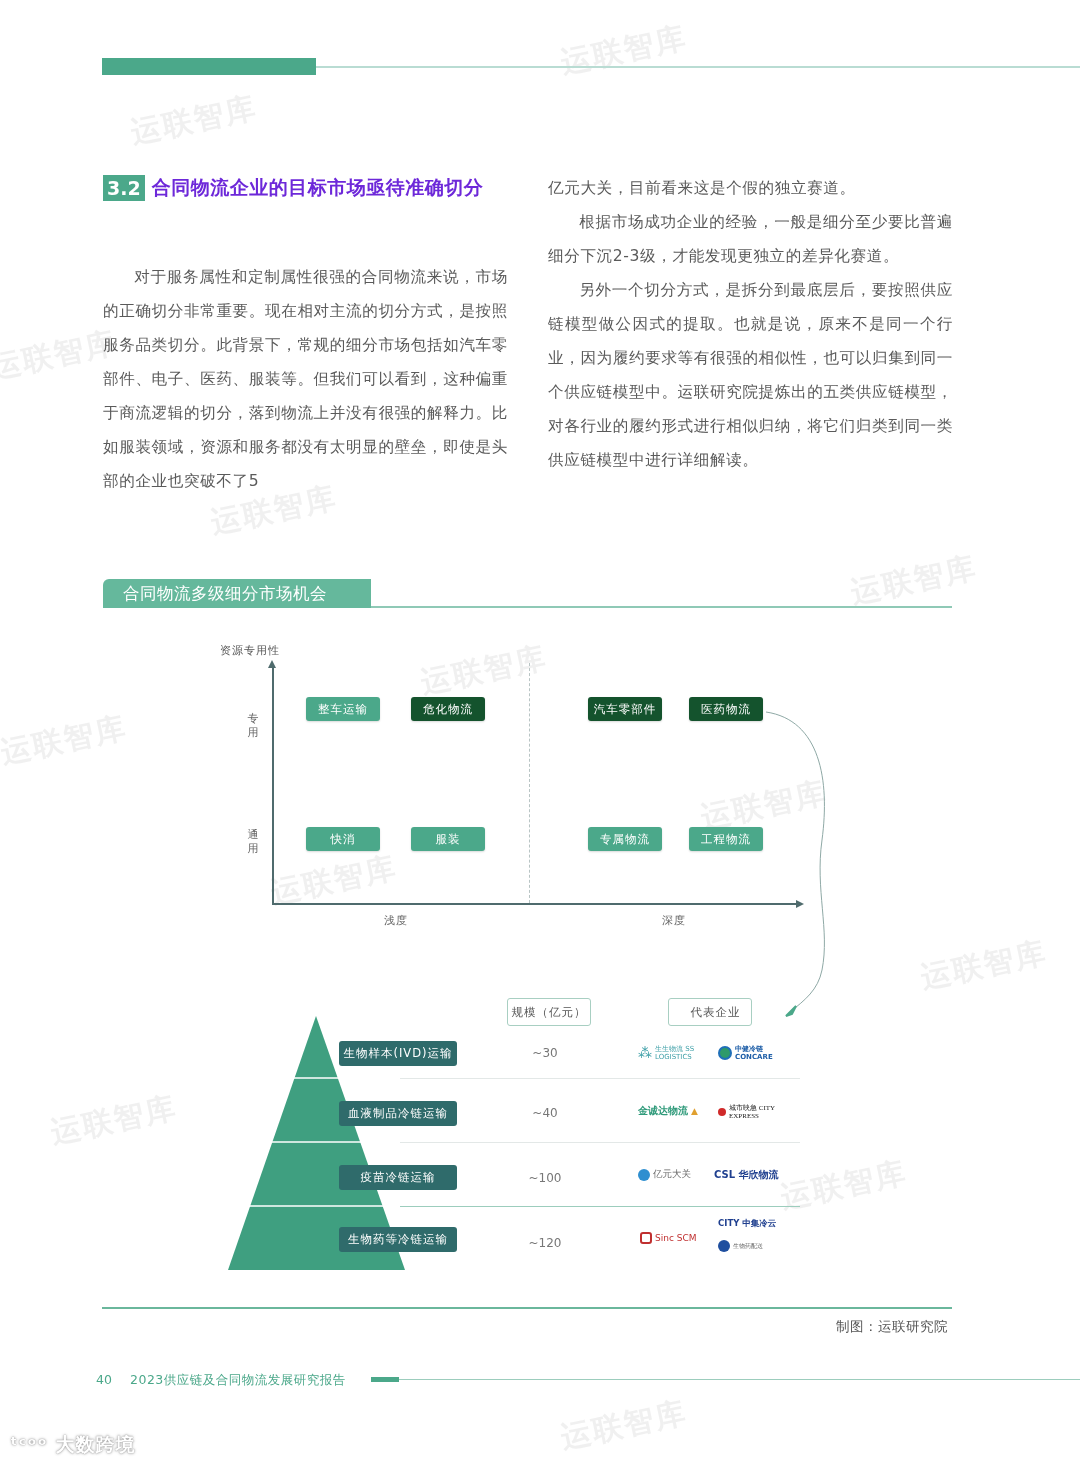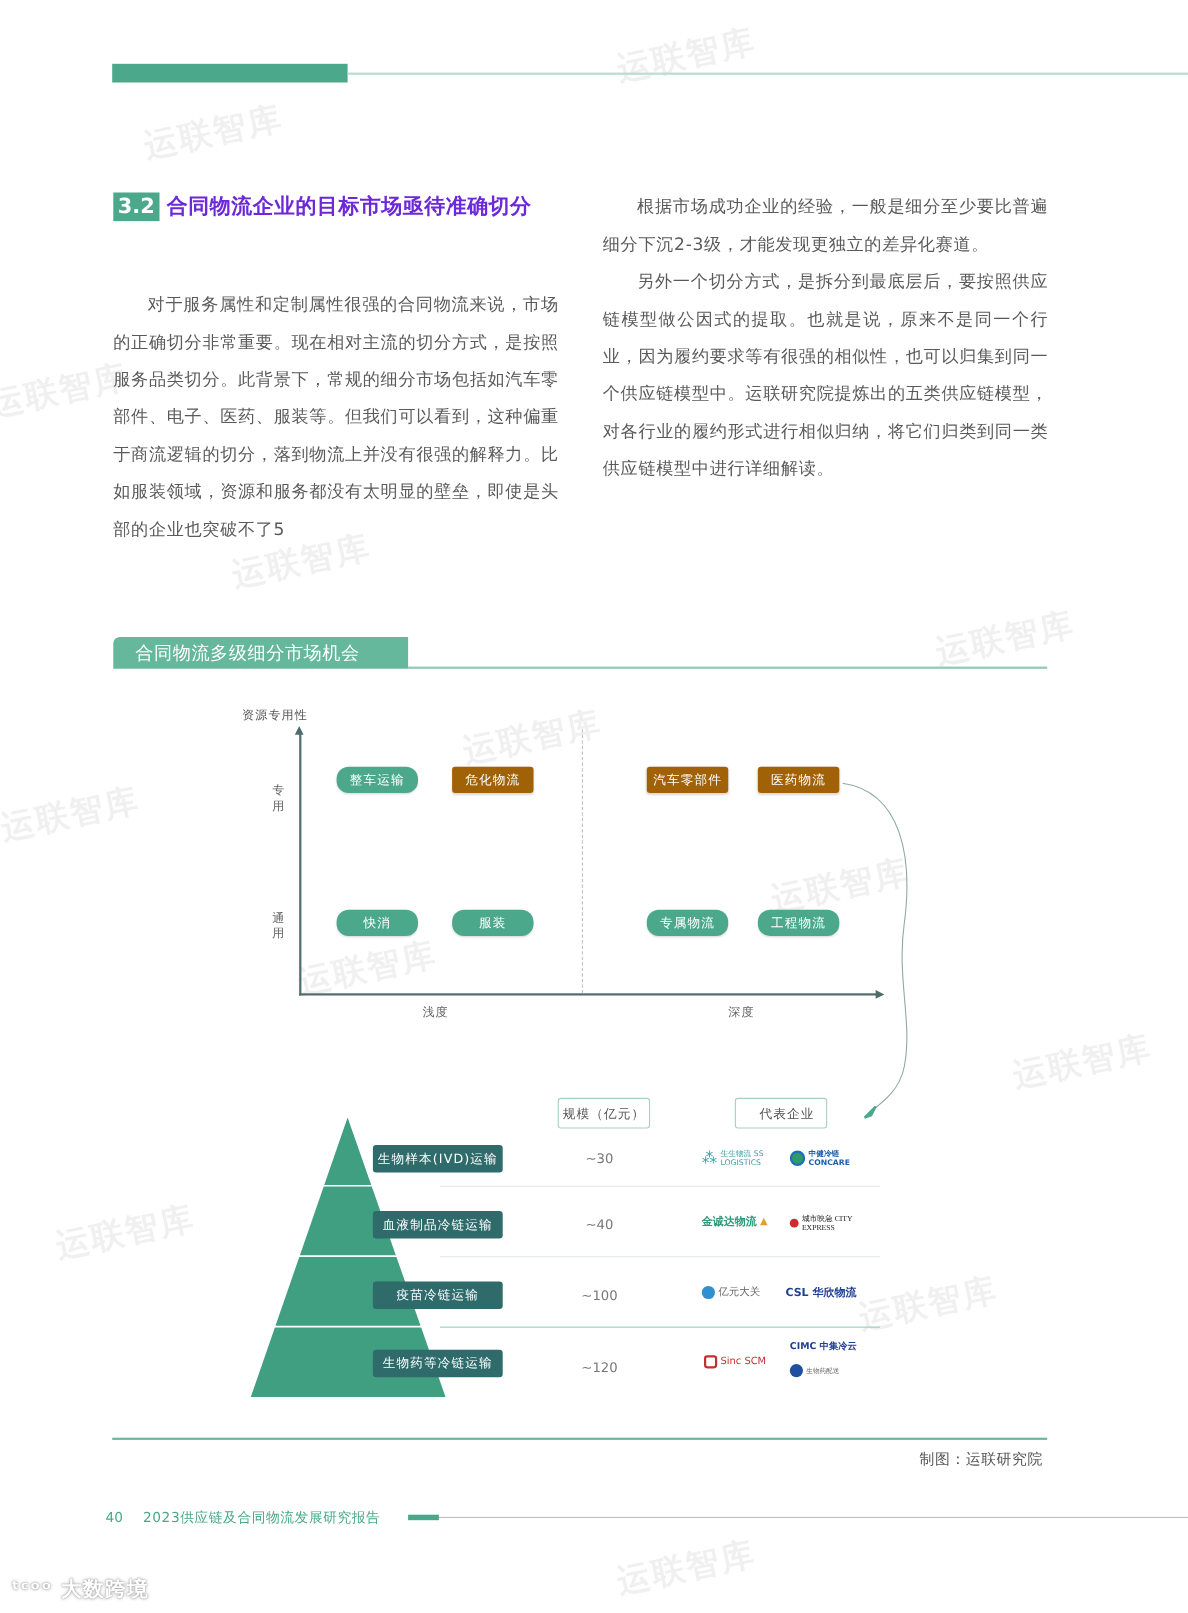--- a/index.html
+++ b/index.html
@@ -35,22 +35,22 @@
   .axis-y { left: 272px; top: 665px; width: 1.5px; height: 240px; background: #4f6b6d; }
   .axis-y-arrow { left: 268px; top: 660px; width: 0; height: 0; border-left: 4px solid transparent; border-right: 4px solid transparent; border-bottom: 8px solid #4f6b6d; }
   .axis-x { left: 272px; top: 903px; width: 526px; height: 1.5px; background: #4f6b6d; }
   .axis-x-arrow { left: 796px; top: 900px; width: 0; height: 0; border-top: 4px solid transparent; border-bottom: 4px solid transparent; border-left: 8px solid #4f6b6d; }
   .divider-v { left: 529px; top: 663px; width: 0; height: 240px; border-left: 1px dashed #b8c4c4; }
   .ylabel { left: 220px; top: 643px; font-size: 11px; color: #555; letter-spacing: 1px; }
   .tick-v { font-size: 11px; color: #666; width: 14px; line-height: 14px; text-align: center; }
   .xlabel { font-size: 11px; color: #666; letter-spacing: 1px; }
 
   .chip { position: absolute; width: 74px; height: 24px; border-radius: 3px; color: #fff; font-size: 11.5px; line-height: 24px; text-align: center; letter-spacing: 1px; box-shadow: 0 1px 2px rgba(0,0,0,0.15); }
-  .chip.light { background: #4ba88a; border-radius: 11px; }
-  .chip.dark { background: #a16207; }
+  .chip.light { background: #4ba88a; }
+  .chip.dark { background: #14532d; }
   .hdr-box { position: absolute; border: 1px solid #a8cfc2; border-radius: 3px; font-size: 11.5px; color: #555; text-align: center; line-height: 26px; height: 28px; letter-spacing: 1px; background: #fff; }
   .tier-label { position: absolute; left: 339px; width: 118px; height: 25px; background: #2f6b6b; color: #fff; border-radius: 3px; font-size: 11.5px; line-height: 25px; text-align: center; letter-spacing: 1px; }
   .scale { position: absolute; left: 520px; width: 50px; text-align: center; font-size: 12px; color: #777; }
   .row-line { position: absolute; height: 1px; background: #e3e8e7; }
   .row-line.green { background: #9ccdbd; }
 
   .logo { position: absolute; font-size: 9px; display: flex; align-items: center; gap: 3px; white-space: nowrap; }
 
   
   .bottom-line { left: 102px; top: 1307px; width: 850px; height: 2px; background: #6ab79c; }
@@ -84,20 +84,21 @@
 <div class="abs sec-head">
   <span class="sec-num">3.2</span>
   <span class="sec-title">合同物流企业的目标市场亟待准确切分</span>
 </div>
 
 <div class="abs col col-left">
   <p>对于服务属性和定制属性很强的合同物流来说，市场的正确切分非常重要。现在相对主流的切分方式，是按照服务品类切分。此背景下，常规的细分市场包括如汽车零部件、电子、医药、服装等。但我们可以看到，这种偏重于商流逻辑的切分，落到物流上并没有很强的解释力。比如服装领域，资源和服务都没有太明显的壁垒，即使是头部的企业也突破不了5</p>
 </div>
 
 <div class="abs col col-right">
+  <p class="noindent">亿元大关，目前看来这是个假的独立赛道。</p>
   <p>根据市场成功企业的经验，一般是细分至少要比普遍细分下沉2-3级，才能发现更独立的差异化赛道。</p>
   <p>另外一个切分方式，是拆分到最底层后，要按照供应链模型做公因式的提取。也就是说，原来不是同一个行业，因为履约要求等有很强的相似性，也可以归集到同一个供应链模型中。运联研究院提炼出的五类供应链模型，对各行业的履约形式进行相似归纳，将它们归类到同一类供应链模型中进行详细解读。</p>
 </div>
 
 <div class="abs fig-tab">合同物流多级细分市场机会</div>
 <div class="abs fig-line"></div>
 
 <div class="abs ylabel">资源专用性</div>
 <div class="abs axis-y-arrow"></div>
 <div class="abs axis-y"></div>
@@ -172,21 +173,21 @@
 </div>
 <div class="logo" style="left:714px;top:1168px;color:#1f3f8f;font-weight:bold;">
   <span style="font-size:10px;">CSL 华欣物流</span>
 </div>
 
 <div class="logo" style="left:640px;top:1232px;color:#c03030;">
   <span style="display:inline-block;width:12px;height:12px;border:2px solid #c03030;border-radius:3px;"></span>
   <span style="font-size:9px;">Sinc SCM</span>
 </div>
 <div class="logo" style="left:718px;top:1218px;color:#1f3f8f;font-weight:bold;">
-  <span style="font-size:8.5px;">CIMC 中集冷云</span>
+  <span style="font-size:8.5px;">CITY 中集冷云</span>
 </div>
 <div class="logo" style="left:718px;top:1240px;color:#666;">
   <span style="display:inline-block;width:12px;height:12px;border-radius:50%;background:#1f4f9f;"></span>
   <span style="font-size:6px;">生物药配送</span>
 </div>
 
 <div class="abs bottom-line"></div>
 <div class="abs credit">制图：运联研究院</div>
 
 <div class="abs page-num">40</div>

